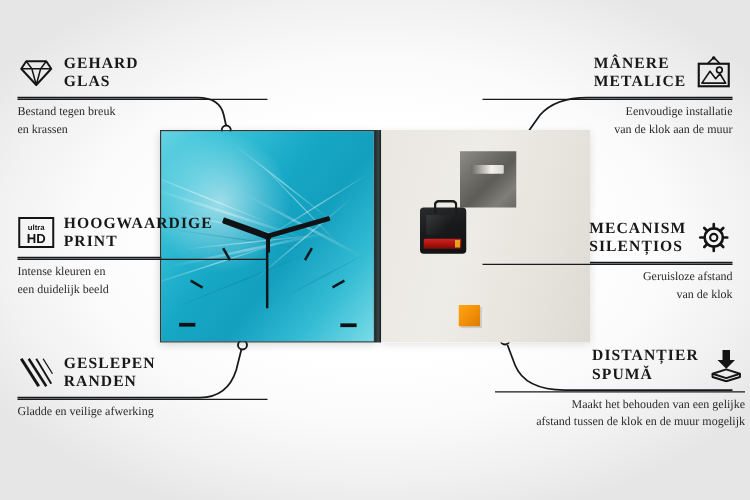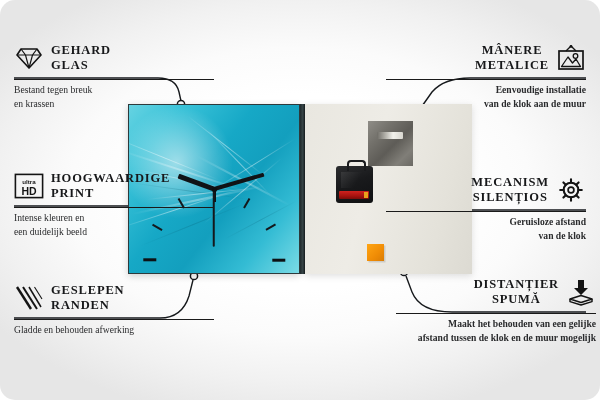--- a/index.html
+++ b/index.html
@@ -8,21 +8,20 @@
     background: #ffffff;
   }
   #stage {
     position: relative;
     width: 600px;
     height: 400px;
     overflow: hidden;
     font-family: "Liberation Serif", "DejaVu Serif", serif;
     background:
       radial-gradient(ellipse 62% 58% at 50% 48%, #ffffff 0%, #ffffff 42%, #fbfbfb 62%, #f1f1f1 82%, #e6e6e6 100%);
-    border-radius: 15px;
   }
 
   
   .feature {
     position: absolute;
     width: 200px;
   }
   .feature .head {
     display: flex;
     align-items: center;
@@ -44,34 +43,34 @@
   .ficon svg { display: block; }
   .ftitle {
     font-size: 12.5px;
     font-weight: 700;
     letter-spacing: 0.85px;
     line-height: 1.22;
     color: #17181a;
     text-transform: uppercase;
     white-space: pre-line;
   }
-  .feature.right .ftitle { text-align: center; }
+  .feature.right .ftitle { text-align: left; }
   .rule {
     height: 0;
     border-top: 1.3px solid #1a1a1a;
     margin-top: 1px;
   }
   .fdesc {
     font-size: 9.6px;
     line-height: 1.42;
     color: #2a2b2d;
     margin-top: 3px;
     white-space: pre-line;
   }
-  .feature.right .fdesc { text-align: right; font-weight: bold; }
+  .feature.right .fdesc { text-align: right; }
 
   
   #f-glass   { left: 14px;  top: 38px; }
   #f-print   { left: 14px;  top: 166px; }
   #f-edges   { left: 14px;  top: 278px; }
   
   #f-handles { left: 386px; top: 38px; }
   #f-mech    { left: 386px; top: 170px; }
   #f-spacer  { left: 396px; top: 272px; }
 
@@ -353,21 +352,21 @@
           <path d="M2 2 L16 24" stroke="currentColor" stroke-width="2.4" fill="none"></path>
           <path d="M8 2 L22 24" stroke="currentColor" stroke-width="2" fill="none"></path>
           <path d="M14 2 L26 22" stroke="currentColor" stroke-width="1.5" fill="none"></path>
           <path d="M19.5 2 L27 14" stroke="currentColor" stroke-width="1.1" fill="none"></path>
         </svg>
       </span>
       <span class="ftitle">GESLEPEN
 RANDEN</span>
     </div>
     <div class="rule"></div>
-    <div class="fdesc">Gladde en behouden afwerking</div>
+    <div class="fdesc">Gladde en veilige afwerking</div>
   </div>
 
   <div class="feature right" id="f-handles">
     <div class="head">
       <span class="ficon">
         <svg width="30" height="28" viewBox="0 0 30 28">
           <path d="M10 7 L15 2 L20 7" fill="none" stroke="currentColor" stroke-width="1.4"></path>
           <circle cx="15" cy="2.4" r="1.4" fill="currentColor"></circle>
           <rect x="3" y="7" width="24" height="18" fill="none" stroke="currentColor" stroke-width="1.7"></rect>
           <path d="M5.5 22.5 L12 13 L16.5 19 L20 15 L24.5 22.5 Z" fill="none" stroke="currentColor" stroke-width="1.3" stroke-linejoin="round"></path>

